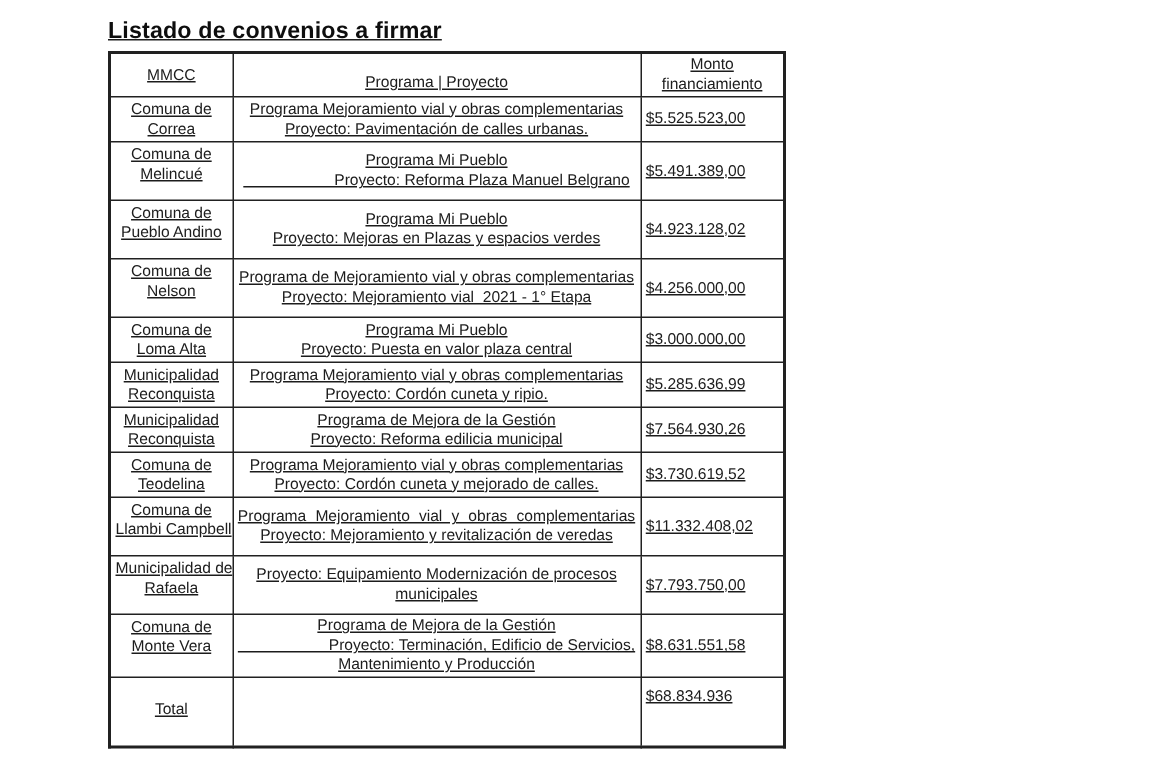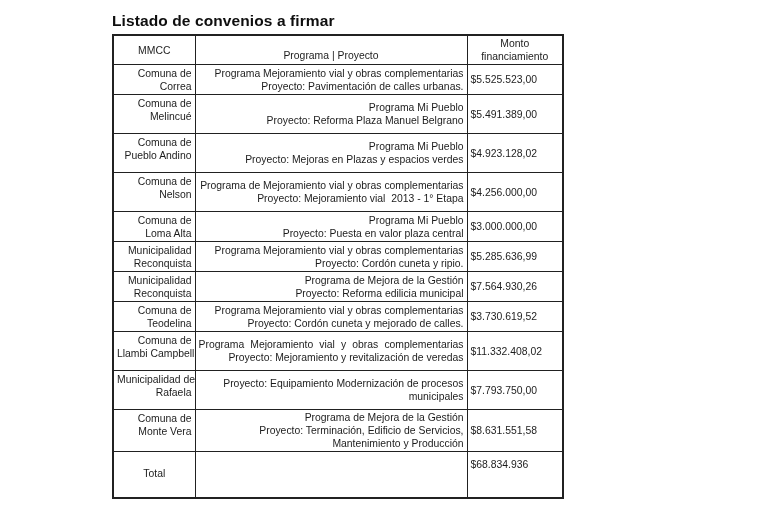--- a/index.html
+++ b/index.html
@@ -9,21 +9,22 @@
     width: 773px;
     height: 515px;
     overflow: hidden;
     font-family: "Liberation Sans", "DejaVu Sans", sans-serif;
     color: #1c1c1c;
   }
   .page {
     box-sizing: border-box;
     width: 773px;
     height: 515px;
-    padding: 11px 0 0 112px;
+    padding: 11px 0 0 72px;
+    text-decoration: underline;
   }
   h1.doc-title {
     margin: 0 0 4px 0;
     font-size: 15.5px;
     line-height: 19px;
     font-weight: bold;
     color: #0e0e0e;
     letter-spacing: 0.1px;
   }
   table.convenios {
@@ -42,27 +43,27 @@
     line-height: 13px;
     font-weight: normal;
     padding: 1px 3px;
     overflow: hidden;
   }
   thead tr { height: 29px; }
   th.h-mmcc  { text-align: center; vertical-align: middle; margin-top: 24px; }
   th.h-prog  { text-align: center; vertical-align: bottom; padding-bottom: 2px; margin-left: 32px; }
   th.h-monto { text-align: center; vertical-align: middle; white-space: pre-line; }
   td.c-mmcc {
-    text-align: right;
+    text-align: center;
     vertical-align: top;
     padding-top: 2px;
     white-space: pre;
   }
   td.c-prog {
-    text-align: right;
+    text-align: center;
     vertical-align: middle;
     white-space: pre;
   }
   td.c-monto {
     text-align: left;
     vertical-align: middle;
     white-space: pre;
   }
   tr.wide-row td.c-prog::first-line { word-spacing: 3.2px; }
   tr.total-row td.c-mmcc {
@@ -114,21 +115,21 @@
     <td class="c-mmcc">Comuna de
 Pueblo Andino</td>
     <td class="c-prog">Programa Mi Pueblo
 Proyecto: Mejoras en Plazas y espacios verdes</td>
     <td class="c-monto">$4.923.128,02</td>
   </tr>
         <tr style="height: 39px;">
     <td class="c-mmcc">Comuna de
 Nelson</td>
     <td class="c-prog">Programa de Mejoramiento vial y obras complementarias
-Proyecto: Mejoramiento vial  2013 - 1° Etapa</td>
+Proyecto: Mejoramiento vial  2021 - 1° Etapa</td>
     <td class="c-monto">$4.256.000,00</td>
   </tr>
         <tr style="height: 27px;">
     <td class="c-mmcc">Comuna de
 Loma Alta</td>
     <td class="c-prog">Programa Mi Pueblo
 Proyecto: Puesta en valor plaza central</td>
     <td class="c-monto">$3.000.000,00</td>
   </tr>
         <tr style="height: 27px;">

